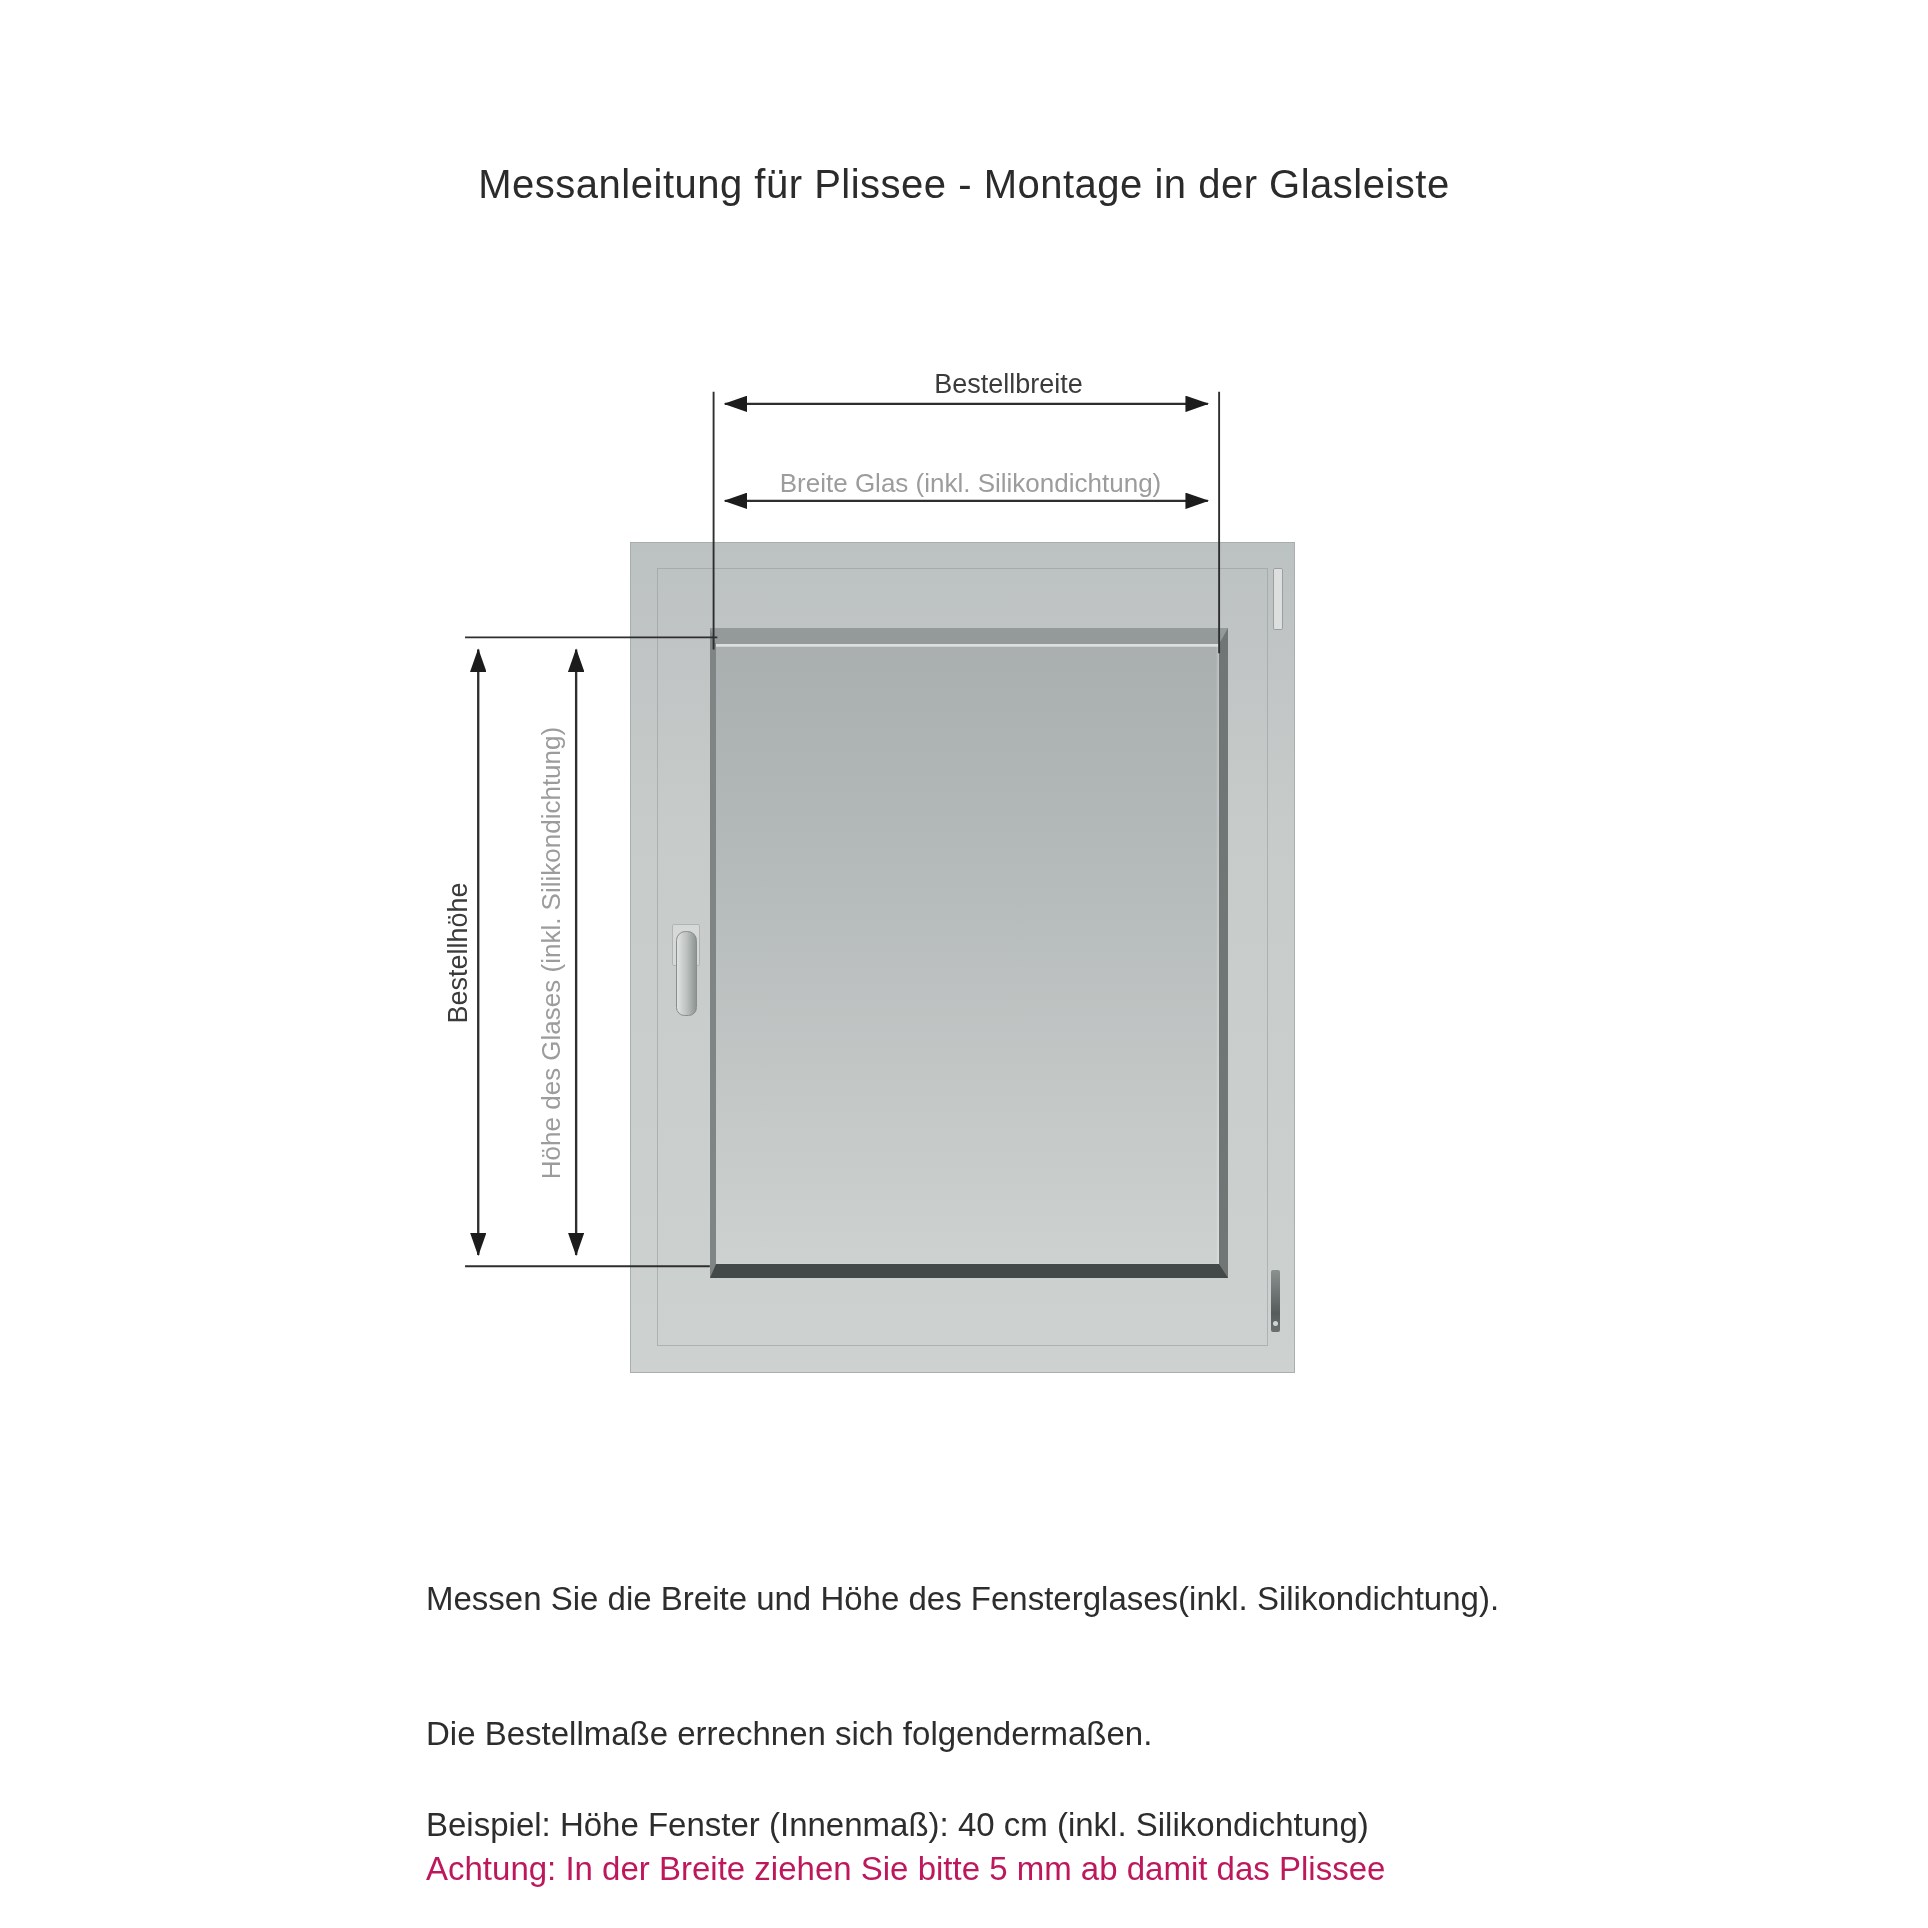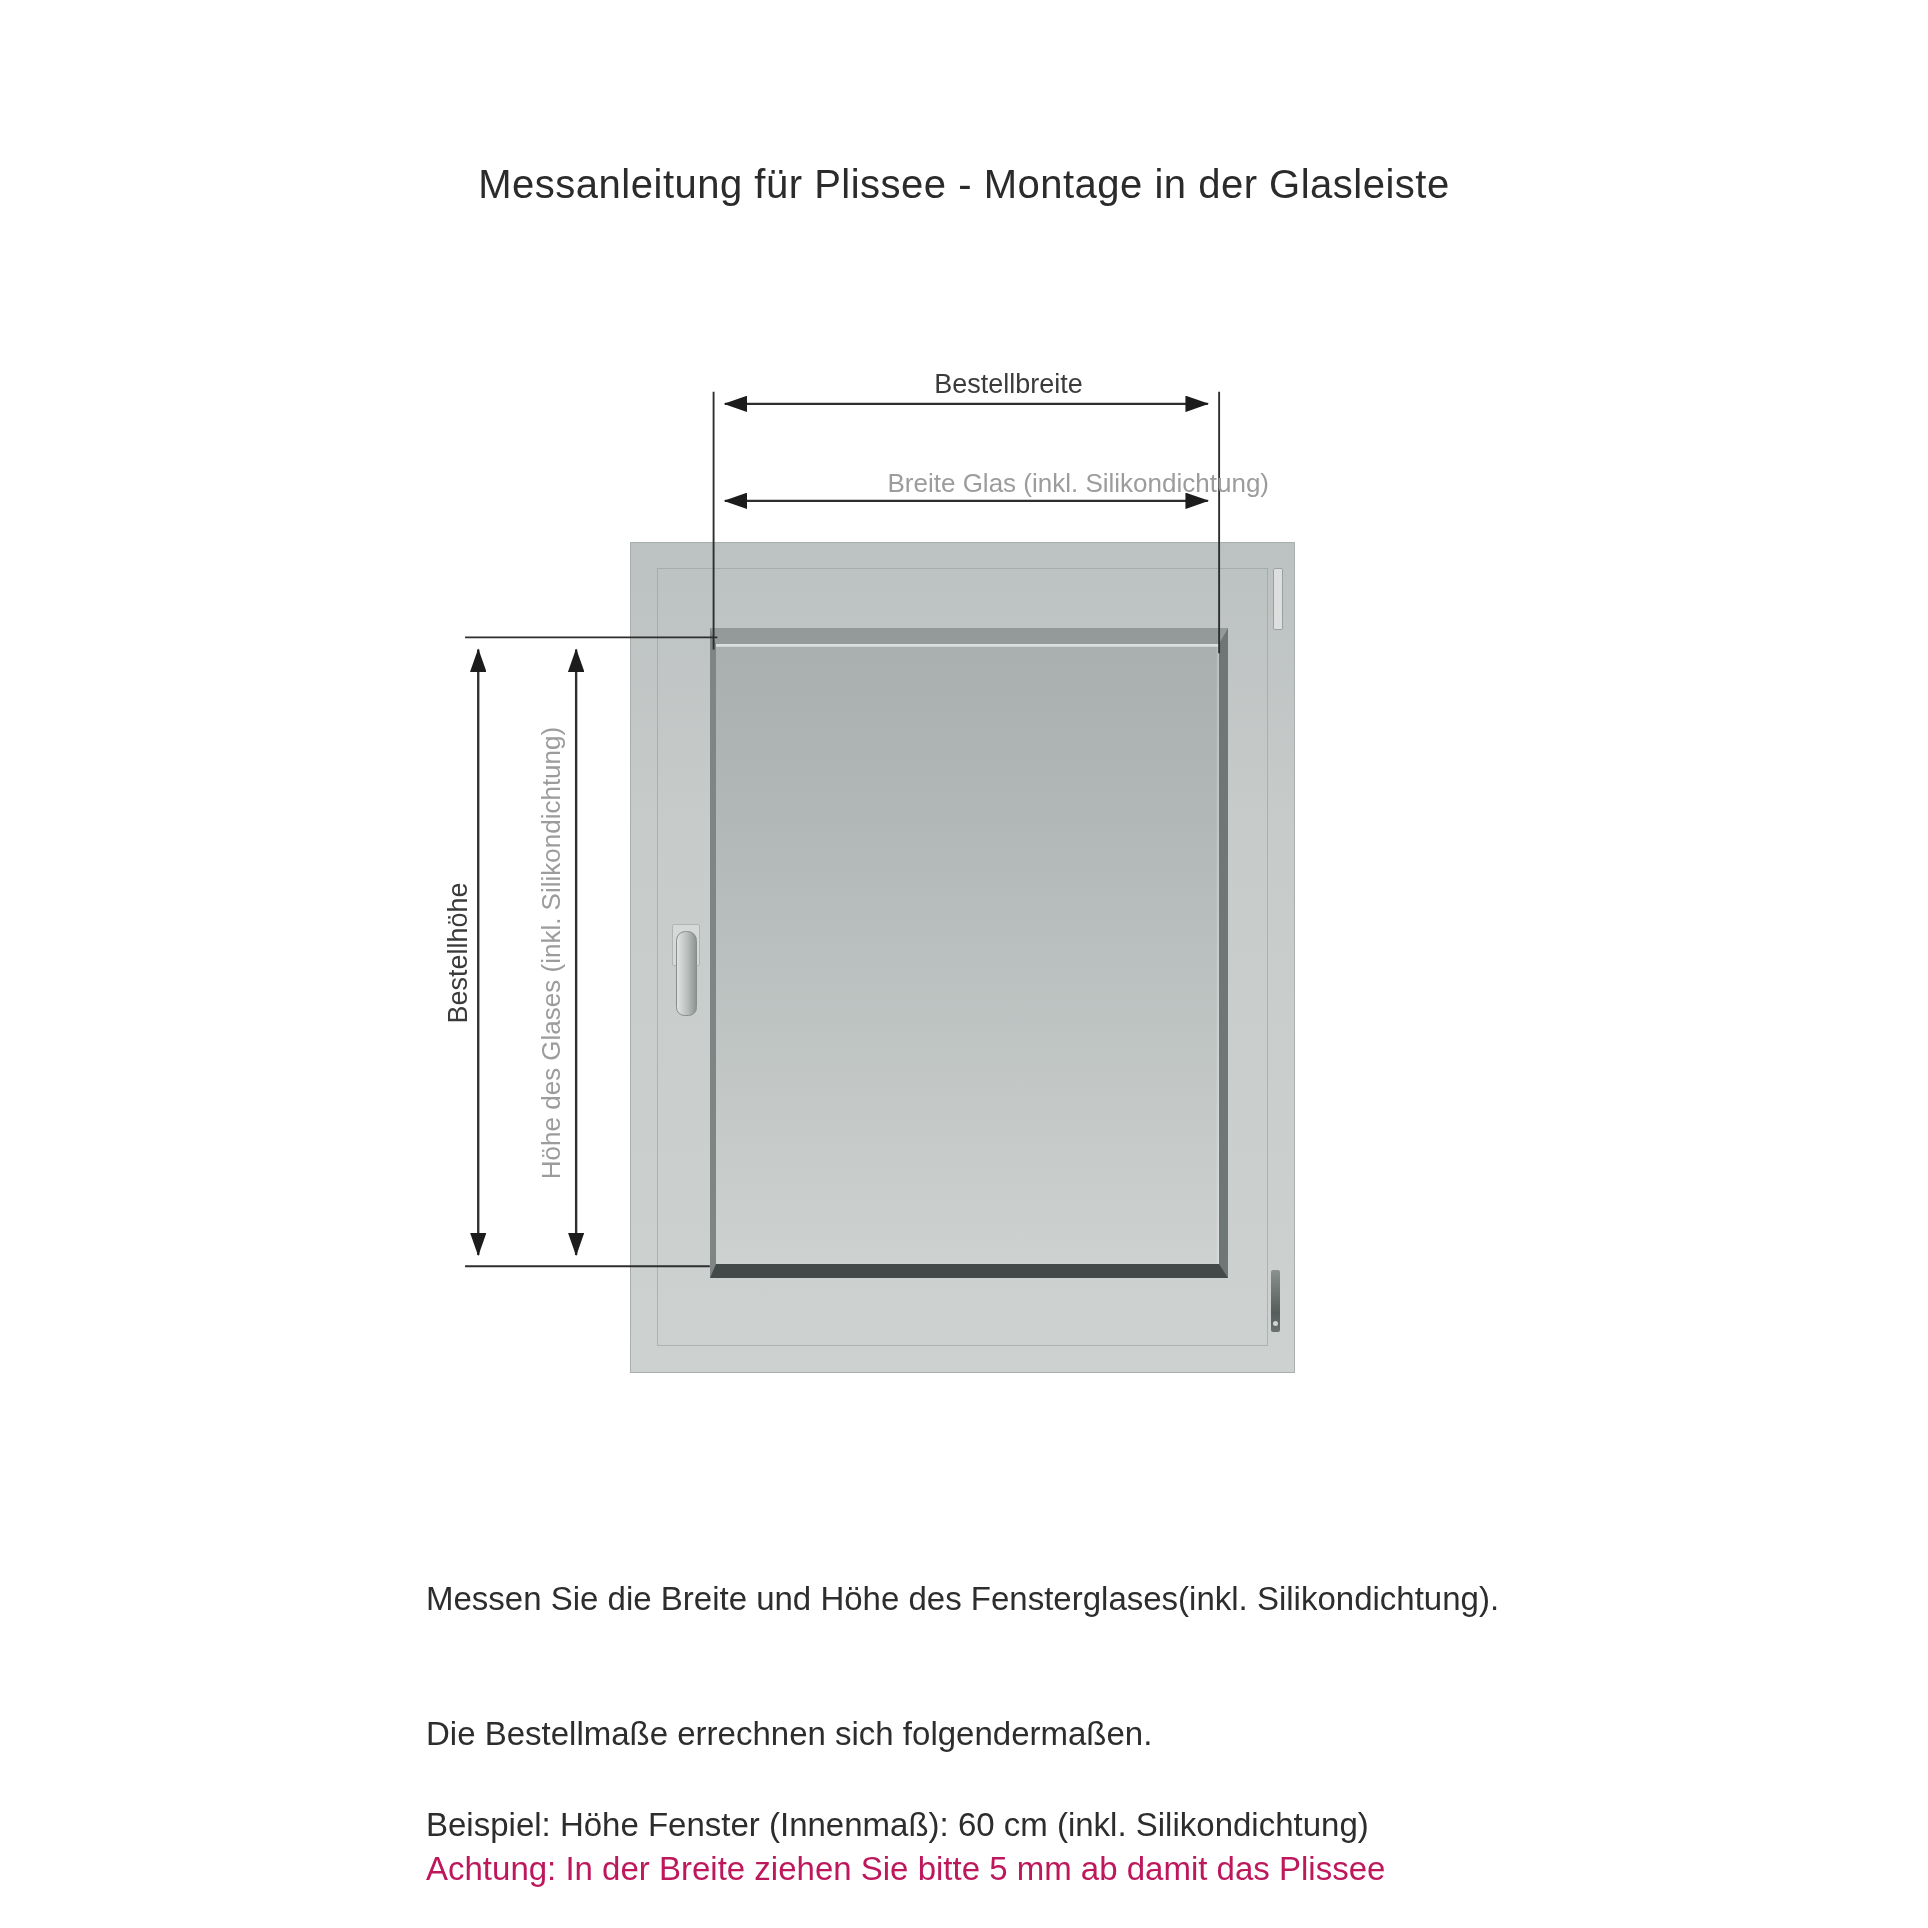--- a/index.html
+++ b/index.html
@@ -55,21 +55,21 @@
   }
   .hinge-dot{
     position:absolute;left:1.9px;bottom:5.6px;width:5.6px;height:5.6px;border-radius:50%;
     background:#cfd3d2;
   }
   
   .dim-svg{position:absolute;left:0;top:0;width:1928px;height:1928px;}
   .dim-label{position:absolute;font-size:27px;color:#3b3b3b;text-align:center;}
   .dim-label.gray{color:#9c9c9c;font-size:26px;}
   .lbl-bestellbreite{left:773px;top:369px;width:471px;}
-  .lbl-breite-glas{left:704px;top:468px;width:565px;text-align:right;}
+  .lbl-breite-glas{left:688px;top:468px;width:565px;}
   .lbl-bestellhoehe{left:269px;top:938px;width:377px;height:30px;transform:rotate(-90deg);}
   .lbl-hoehe-glas{left:287px;top:938px;width:527px;height:30px;transform:rotate(-90deg);}
   
   .copy{position:absolute;left:426px;font-size:33px;line-height:45px;color:#2d2d2d;white-space:pre;}
   .copy-instructions{top:1486px;}
   .copy-example{top:1712px;}
   .warn{color:#be185d;}
 </style>
 </head>
 <body>
@@ -117,19 +117,19 @@
   <div class="dim-label gray lbl-hoehe-glas">Höhe des Glases (inkl. Silikondichtung)</div>
 
   <div class="copy copy-instructions">
     <div>Messen Sie die Breite und Höhe des Fensterglases(inkl. Silikondichtung).</div>
     <div>Die Bestellmaße errechnen sich folgendermaßen.</div>
     <div class="warn">Achtung: In der Breite ziehen Sie bitte 5 mm ab damit das Plissee</div>
     
   </div>
 
   <div class="copy copy-example">
-    <div>Beispiel: Höhe Fenster (Innenmaß): 60 cm (inkl. Silikondichtung)</div>
+    <div>Beispiel: Höhe Fenster (Innenmaß): 40 cm (inkl. Silikondichtung)</div>
     
     
   </div>
 
 </div>
 
 
 </body></html>

